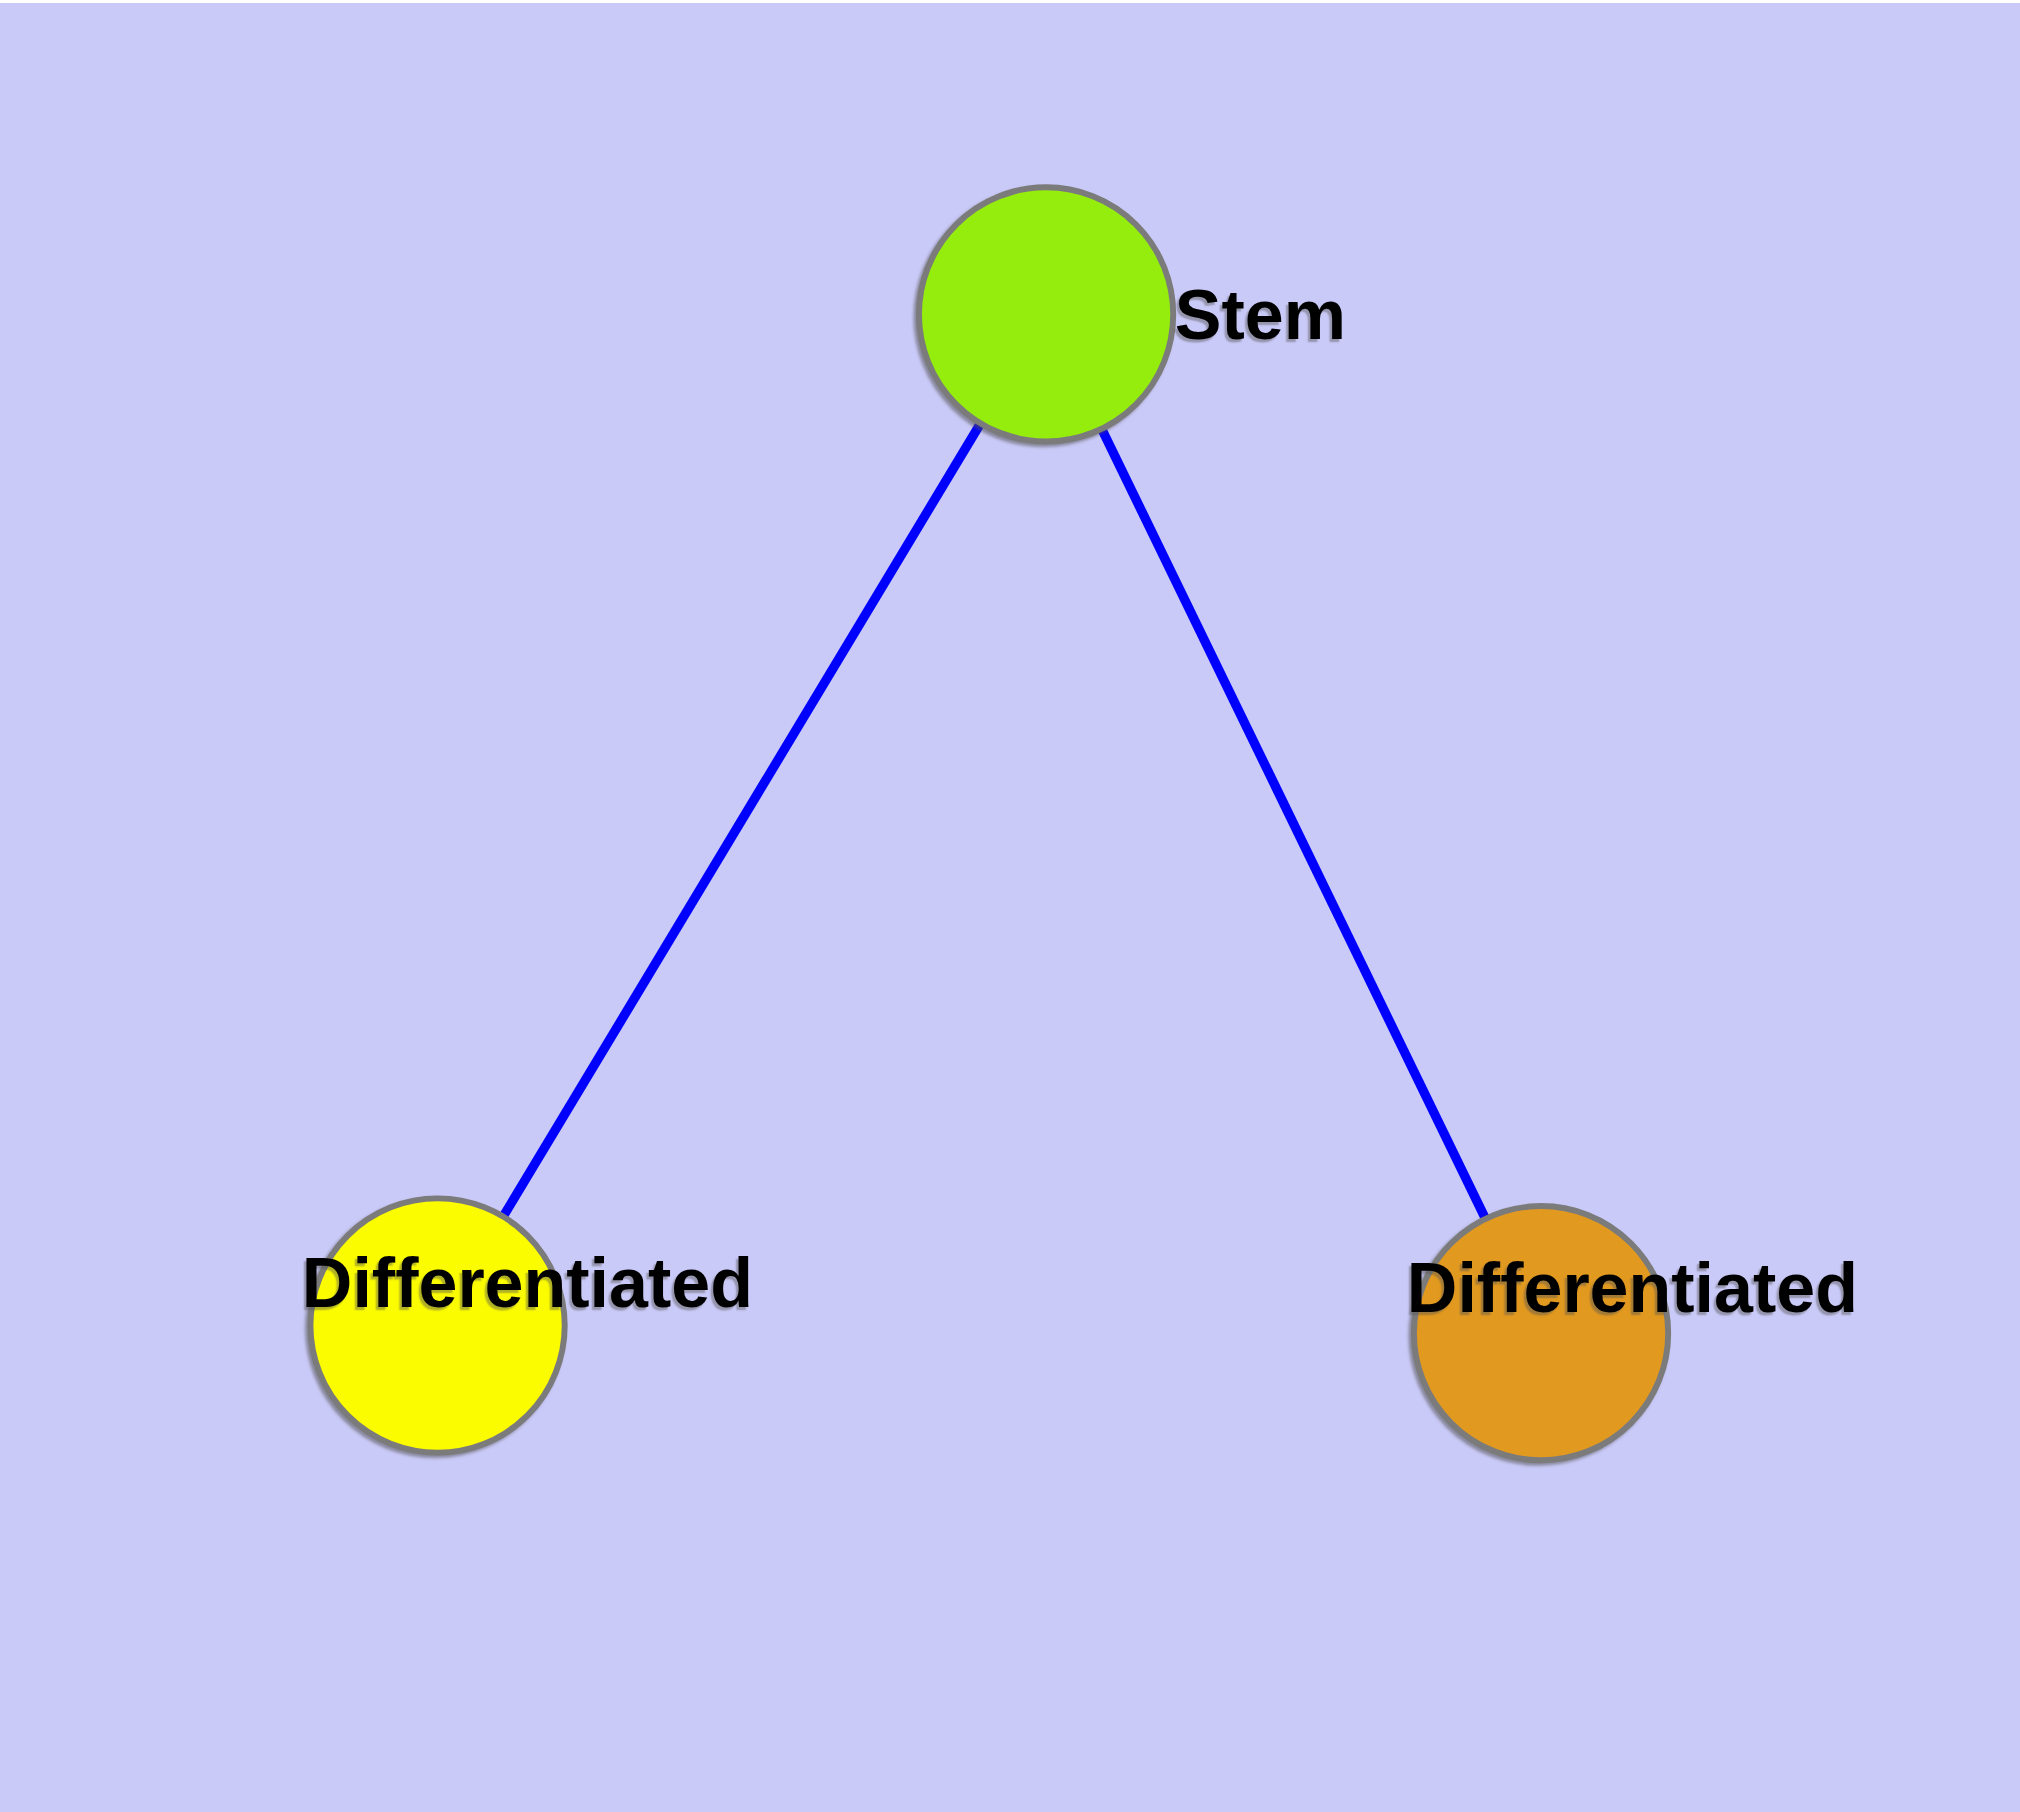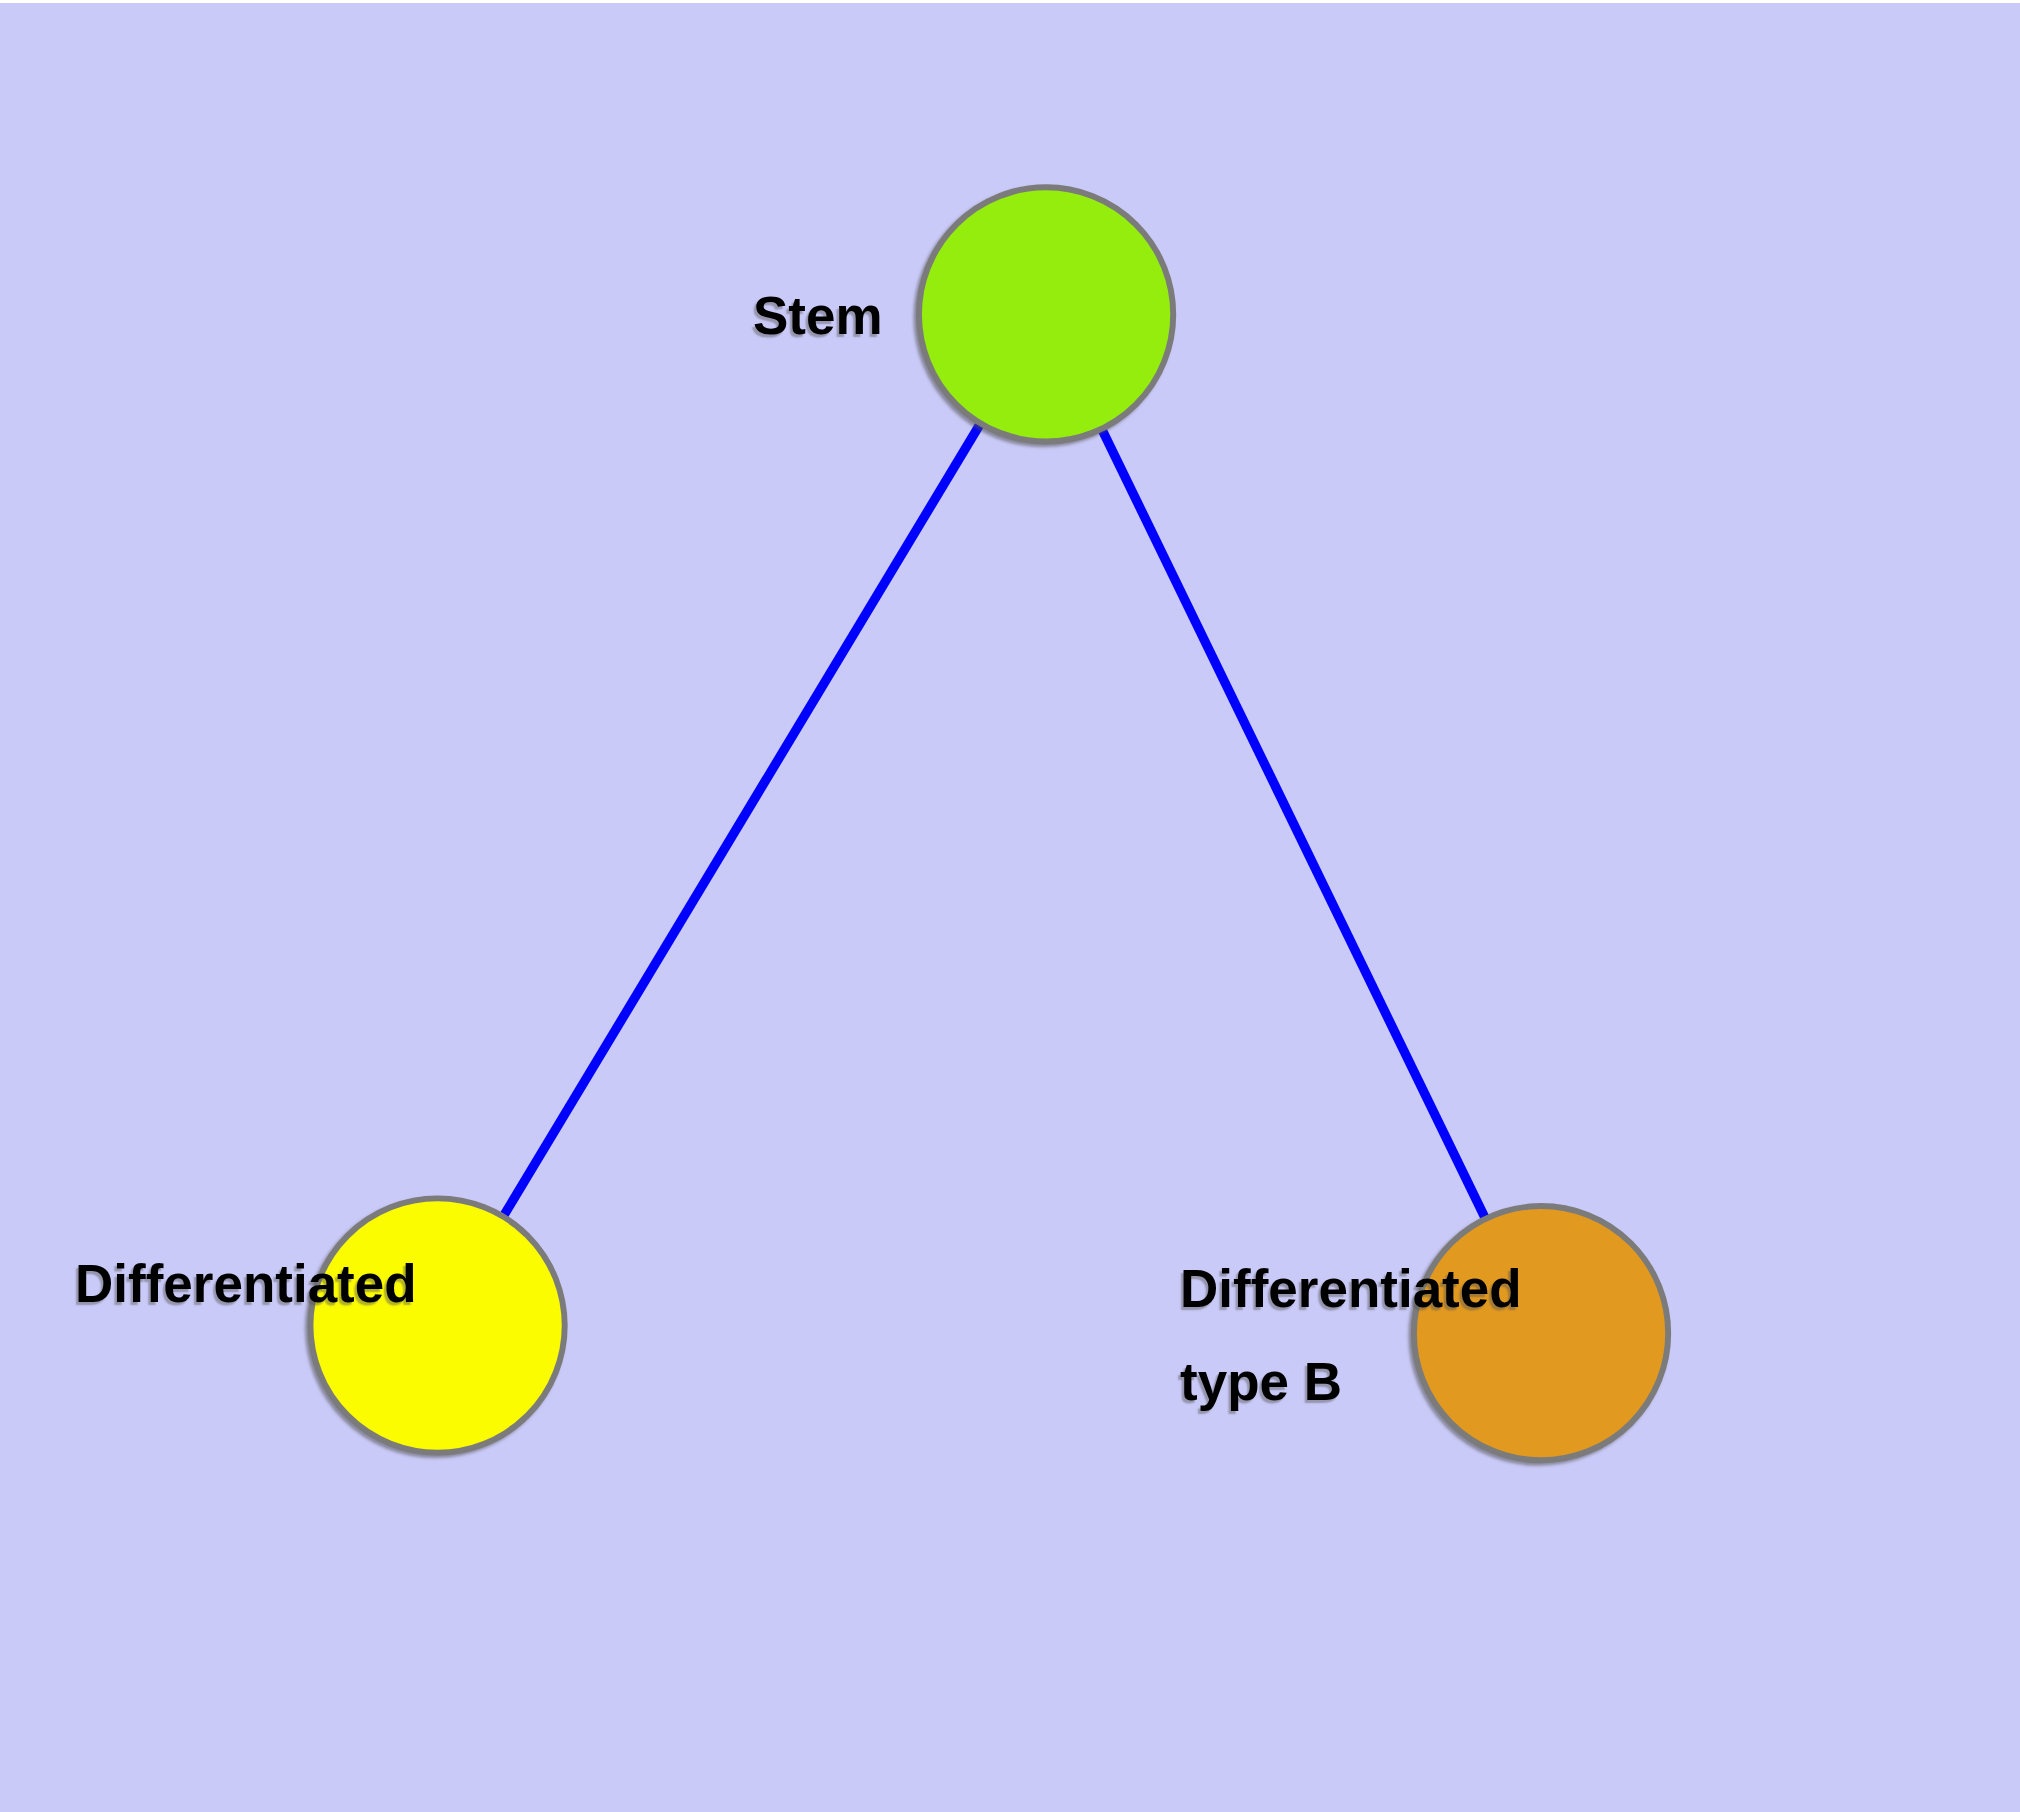--- a/index.html
+++ b/index.html
@@ -33,24 +33,24 @@
     stroke-width: 11px;
     stroke-linecap: butt;
   }
   svg.graph circle {
     stroke: #7b7b7b;
     stroke-width: 7px;
     filter: drop-shadow(-3px 3px 2px rgba(80,80,80,0.55));
   }
   .node-label {
     position: absolute;
-    text-align: left;
+    text-align: right;
     color: #000000;
     font-weight: 700;
-    font-size: 53px;
+    font-size: 70px;
     line-height: 93px;
     letter-spacing: 0px;
     text-shadow: -2.5px 2.5px 1.7px rgba(85,85,85,0.45);
     white-space: nowrap;
   }
   .node-label span { display: block; }
   #label-stem   { left: 753px;  top: 269px;  width: 593px; }
   #label-type-a { left: 75px;   top: 1237px; width: 678px; }
   #label-type-b { left: 1180px; top: 1242px; width: 678px; }
 </style>
@@ -73,17 +73,16 @@
   <div id="label-stem" class="node-label">
     <span>Stem</span>
   </div>
 
   <div id="label-type-a" class="node-label">
     <span>Differentiated</span>
   </div>
 
   <div id="label-type-b" class="node-label">
     <span>Differentiated</span>
-    <span>type B</span>
   </div>
 
 </div>
 
 
 </body></html>

